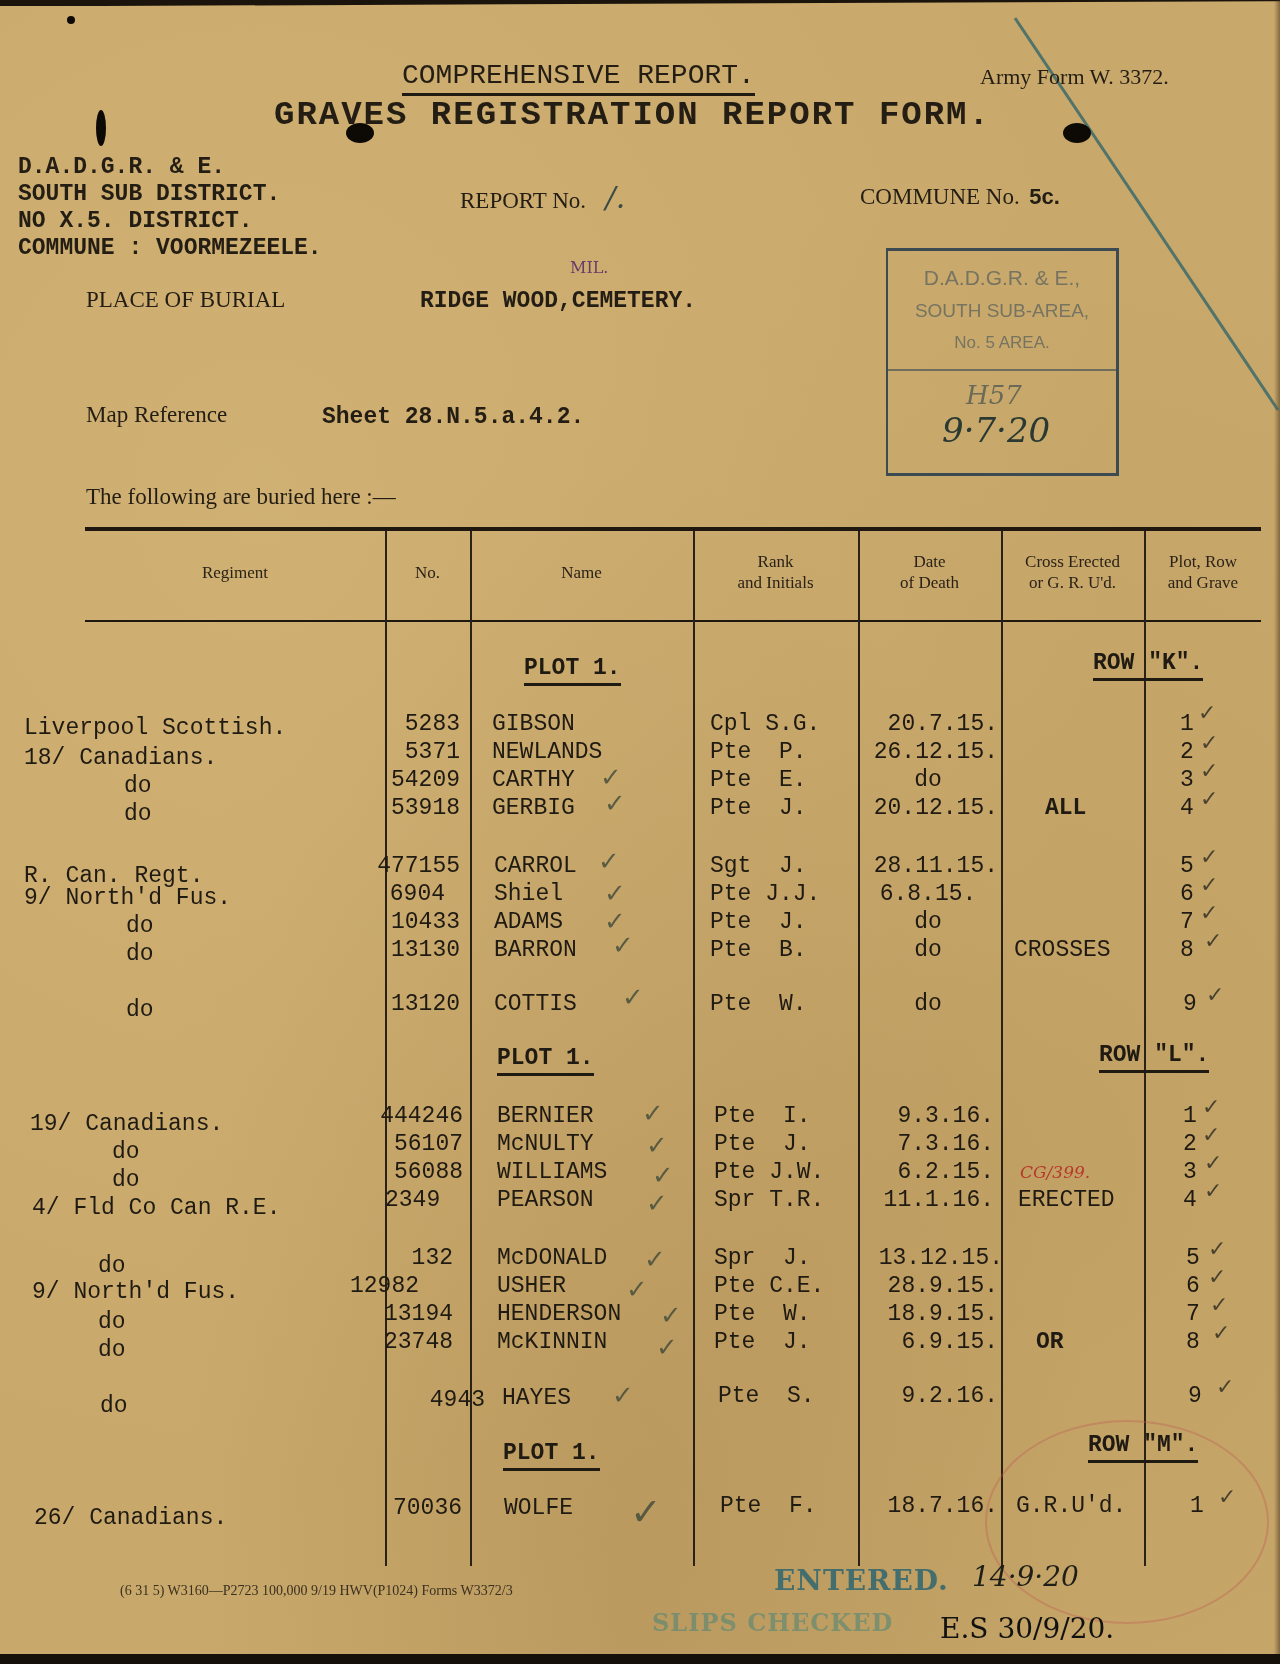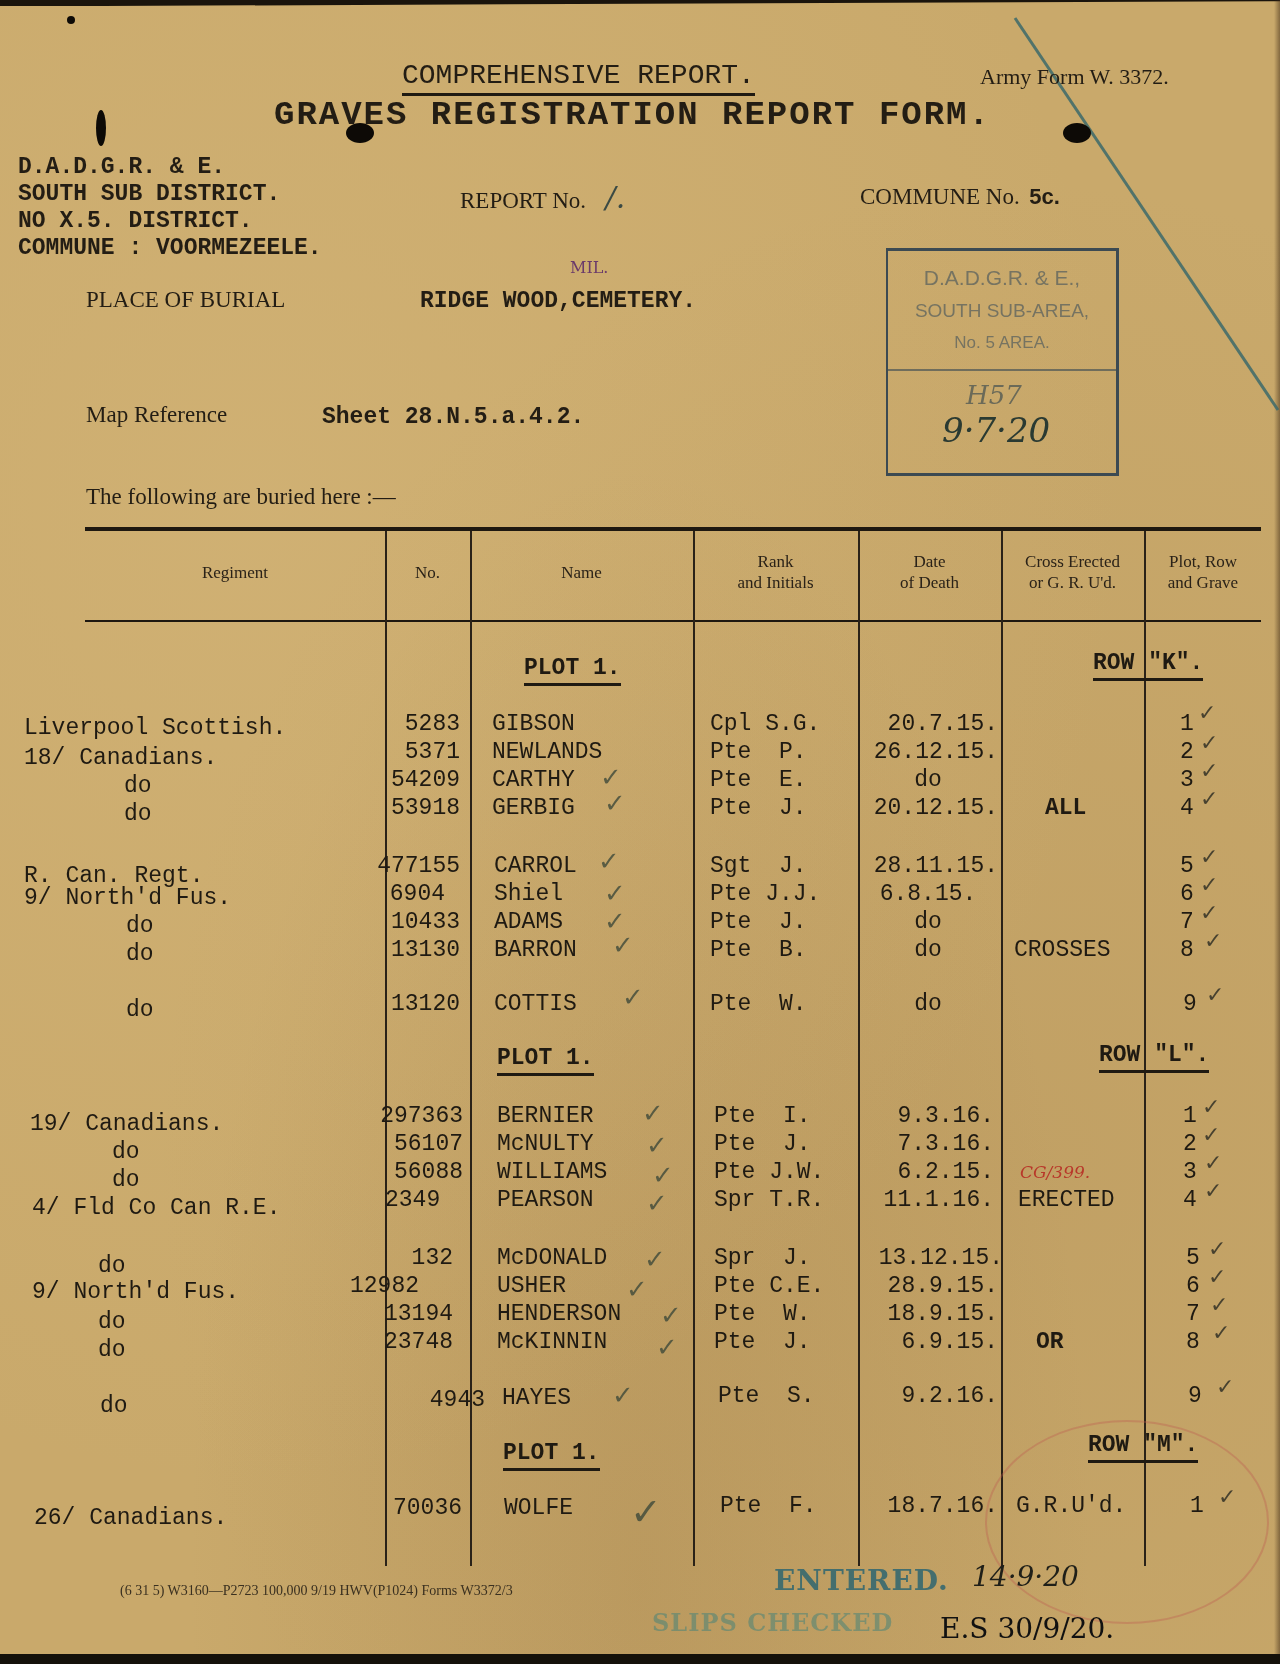--- a/index.html
+++ b/index.html
@@ -189,21 +189,21 @@
   <div class="abs mono-txt" style="left:126px;top:997px;">do</div>
   <div class="abs mono-txt" style="left:375px;top:991px;width:85px;text-align:right;">13120</div>
   <div class="abs mono-txt" style="left:494px;top:991px;">COTTIS</div>
   <div class="abs mono-txt" style="left:710px;top:991px;white-space:pre;">Pte  W.</div>
   <div class="abs mono-txt" style="left:858px;top:991px;width:140px;text-align:center;">do</div>
   <div class="abs mono-txt" style="left:1183px;top:991px;">9</div>
 </div>
 
 <div>
   <div class="abs mono-txt" style="left:30px;top:1111px;">19/ Canadians.</div>
-  <div class="abs mono-txt" style="left:355px;top:1103px;width:108px;text-align:right;">297363</div>
+  <div class="abs mono-txt" style="left:355px;top:1103px;width:108px;text-align:right;">444246</div>
   <div class="abs mono-txt" style="left:497px;top:1103px;">BERNIER</div>
   <div class="abs mono-txt" style="left:714px;top:1103px;white-space:pre;">Pte  I.</div>
   <div class="abs mono-txt" style="left:858px;top:1103px;width:136px;text-align:right;">9.3.16.</div>
   <div class="abs mono-txt" style="left:1183px;top:1103px;">1</div>
 
   <div class="abs mono-txt" style="left:112px;top:1139px;">do</div>
   <div class="abs mono-txt" style="left:375px;top:1131px;width:88px;text-align:right;">56107</div>
   <div class="abs mono-txt" style="left:497px;top:1131px;">McNULTY</div>
   <div class="abs mono-txt" style="left:714px;top:1131px;white-space:pre;">Pte  J.</div>
   <div class="abs mono-txt" style="left:858px;top:1131px;width:136px;text-align:right;">7.3.16.</div>

